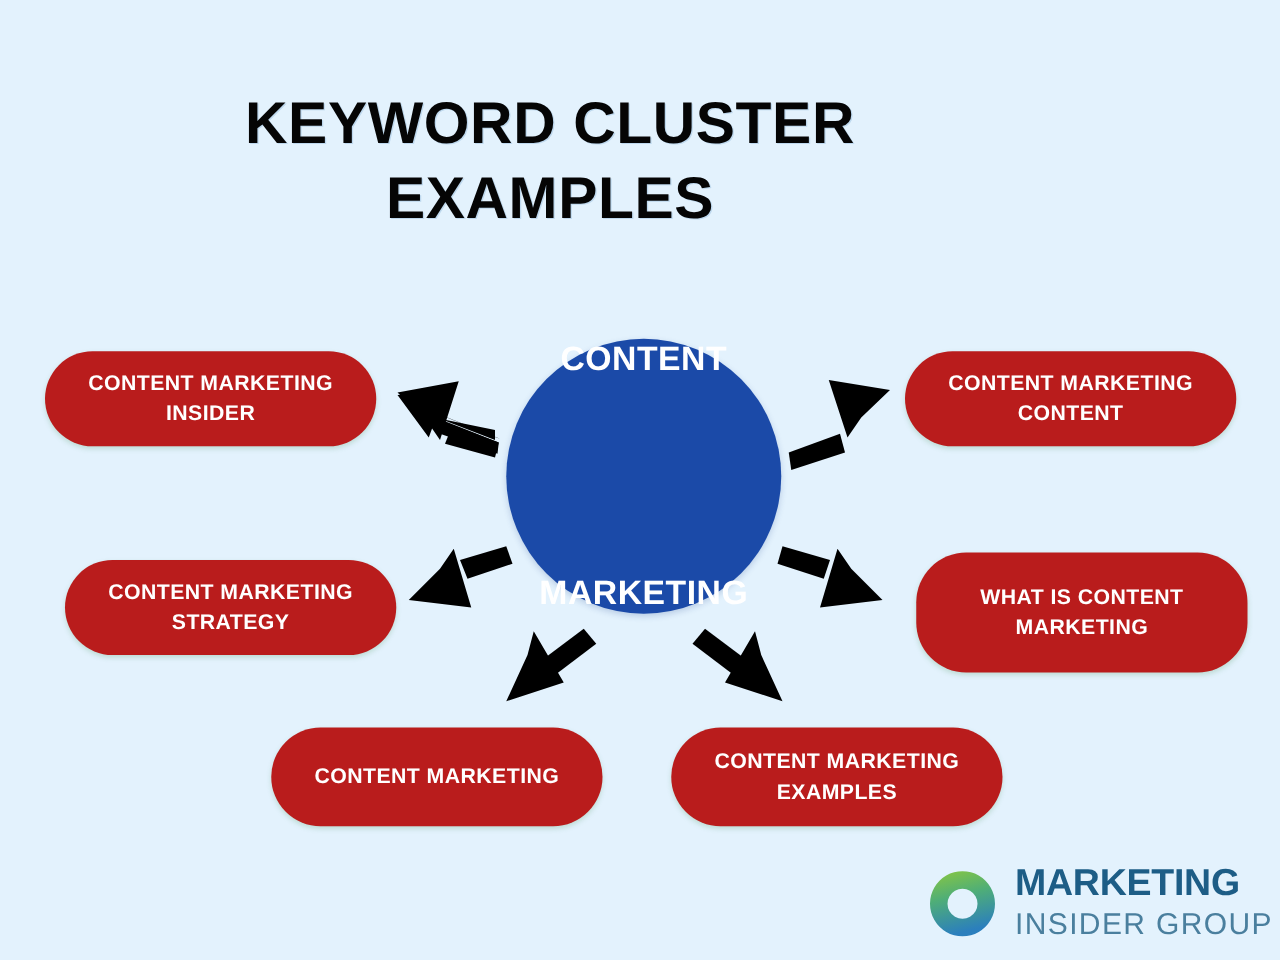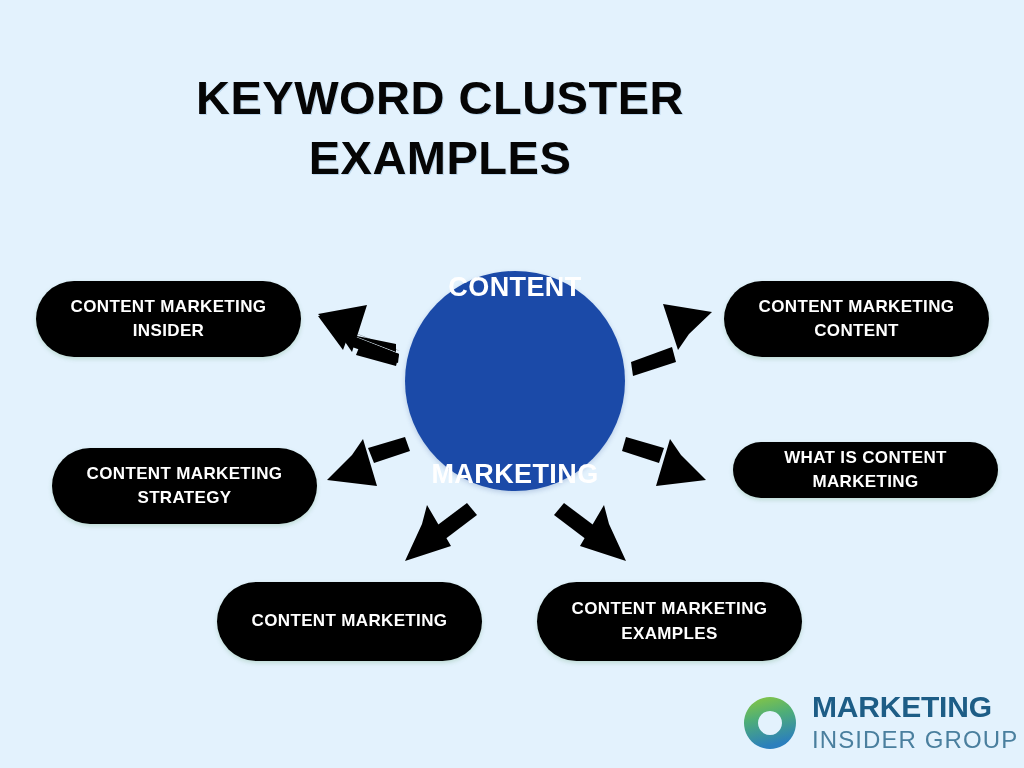--- a/index.html
+++ b/index.html
@@ -66,21 +66,21 @@
     font-size: 27px;
     line-height: 1.24;
     letter-spacing: 0.4px;
     text-align: center;
     white-space: nowrap;
   }
 
   
   .pill {
     position: absolute;
-    background: #000000;
+    background: #b91c1c;
     border-radius: 40px;
     display: flex;
     align-items: center;
     justify-content: center;
     box-sizing: border-box;
     padding: 4px 14px;
     box-shadow: 0 2px 4px rgba(80,150,90,0.25);
   }
   .pill-label {
     display: block;
@@ -88,21 +88,21 @@
     font-weight: 700;
     font-size: 17px;
     line-height: 1.42;
     letter-spacing: 0.35px;
     text-align: center;
   }
 
   .pill-agency   { left: 36px;  top: 281px; width: 265px; height: 76px; }
   .pill-strategy { left: 52px;  top: 448px; width: 265px; height: 76px; }
   .pill-services { left: 724px; top: 281px; width: 265px; height: 76px; }
-  .pill-whatis   { left: 733px; top: 442px; width: 265px; height: 56px; align-items: flex-end; }
+  .pill-whatis   { left: 733px; top: 442px; width: 265px; height: 96px; }
   .pill-company  { left: 217px; top: 582px; width: 265px; height: 79px; }
   .pill-examples { left: 537px; top: 582px; width: 265px; height: 79px; }
 
   
   .logo {
     position: absolute;
     left: 742px;
     top: 692px;
     display: flex;
     align-items: center;

